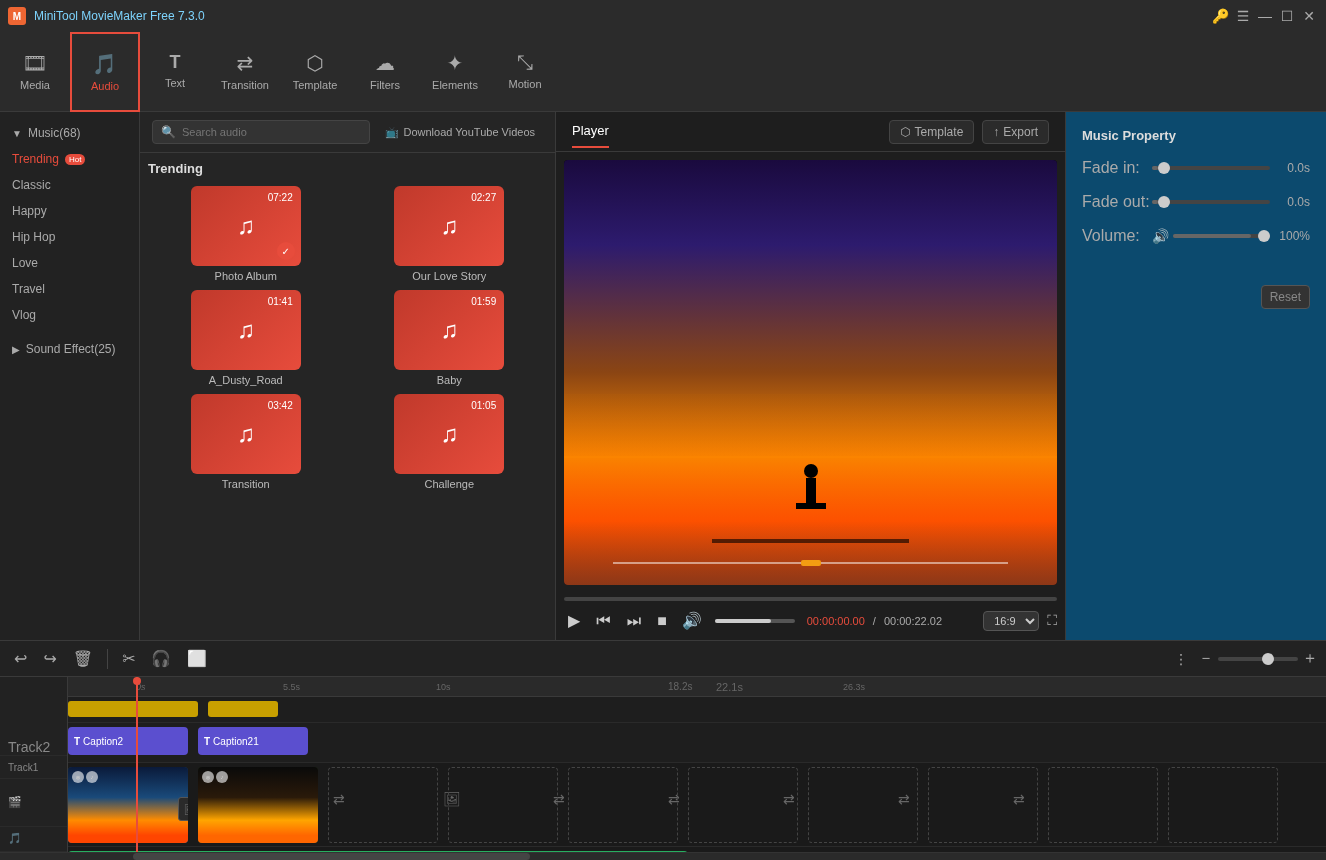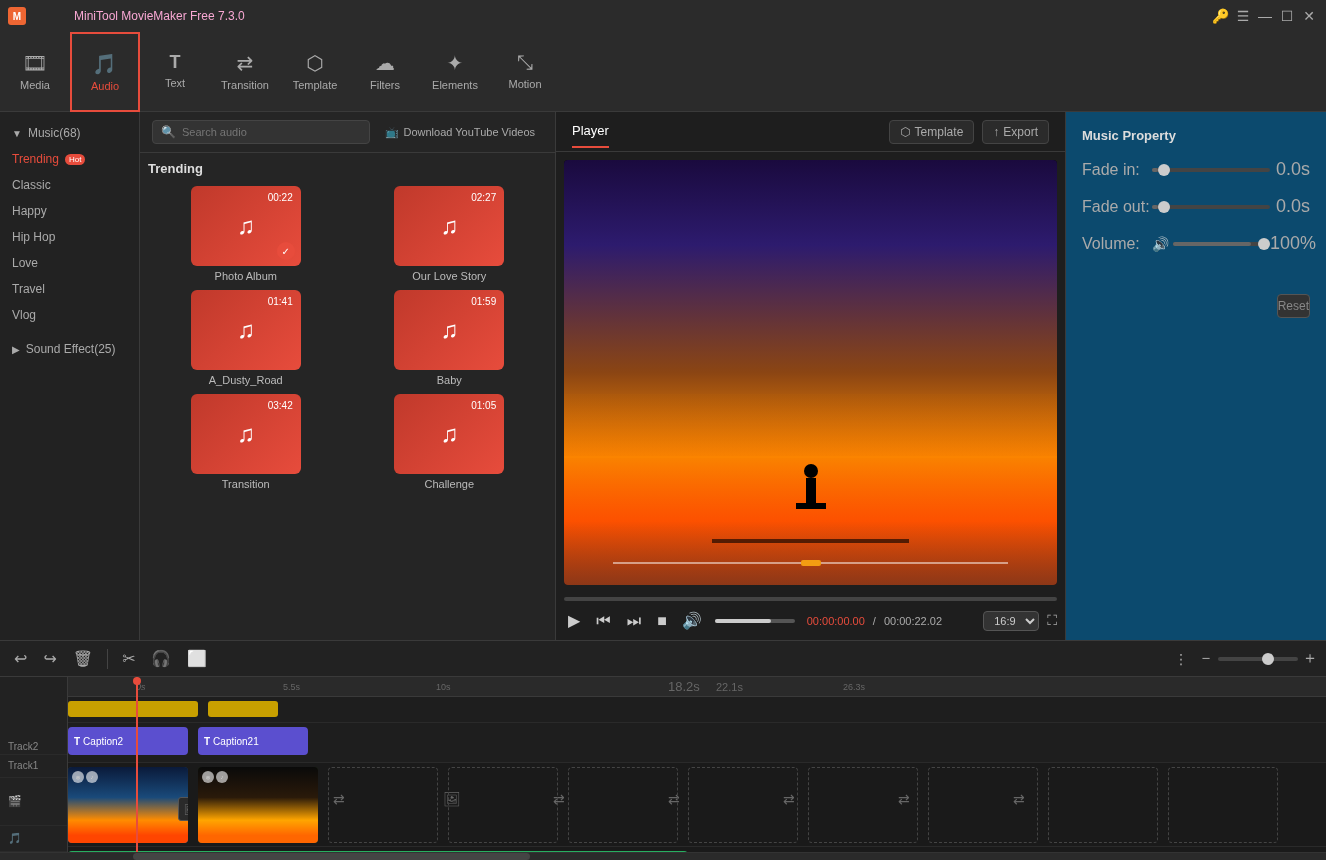--- a/index.html
+++ b/index.html
@@ -1,21 +1,21 @@
 <!DOCTYPE html>
 <html><head>
   <meta charset="utf-8">
   <style>
     * { margin: 0; padding: 0; box-sizing: border-box; }
     body { background: #1a1a1a; color: #ccc; font-family: 'Segoe UI', sans-serif; font-size: 12px; width: 1326px; height: 860px; overflow: hidden; }
 
     
     .titlebar { background: #2b2b2b; height: 32px; display: flex; align-items: center; padding: 0 8px; gap: 8px; }
     .titlebar-logo { width: 18px; height: 18px; background: #e63; border-radius: 3px; display: flex; align-items: center; justify-content: center; color: white; font-size: 10px; font-weight: bold; }
-    .titlebar-title { font-size: 12px; color: #f9a8d4; flex: 1; margin-left: 40px; }
+    .titlebar-title { font-size: 12px; color: #7dd3fc; flex: 1; }
     .titlebar-controls { display: flex; gap: 4px; }
     .titlebar-btn { width: 18px; height: 18px; display: flex; align-items: center; justify-content: center; color: #aaa; font-size: 14px; cursor: pointer; background: none; border: none; }
 
     
     .toolbar { background: #2b2b2b; height: 80px; display: flex; align-items: center; border-bottom: 1px solid #3a3a3a; }
     .toolbar-item { display: flex; flex-direction: column; align-items: center; justify-content: center; width: 70px; height: 80px; cursor: pointer; gap: 4px; color: #aaa; border-bottom: 2px solid transparent; }
     .toolbar-item.active { color: #e74c3c; border-bottom: 2px solid #e74c3c; border: 2px solid #e74c3c; background: #2b2b2b; }
     .toolbar-icon { font-size: 20px; }
     .toolbar-label { font-size: 11px; text-align: center; }
 
@@ -71,21 +71,21 @@
     .fullscreen-btn { background: none; border: none; color: #aaa; font-size: 14px; cursor: pointer; }
 
     
     .music-property { width: 260px; background: #0c4a6e; padding: 16px; }
     .property-title { font-size: 13px; color: #ddd; font-weight: 600; margin-bottom: 16px; }
     .property-row { display: flex; align-items: center; margin-bottom: 16px; }
     .property-label { width: 70px; color: #aaa; font-size: 16px; }
     .property-slider { flex: 1; height: 4px; background: #444; border-radius: 2px; position: relative; }
     .property-slider-fill { height: 100%; background: #666; border-radius: 2px; }
     .property-slider-thumb { width: 12px; height: 12px; background: #ccc; border-radius: 50%; position: absolute; top: -4px; }
-    .property-value { width: 40px; text-align: right; color: #aaa; font-size: 18px; }
+    .property-value { width: 40px; text-align: right; color: #aaa; font-size: 12px; }
     .volume-icon { font-size: 14px; color: #aaa; margin-right: 4px; }
     .volume-bar { flex: 1; height: 4px; background: #444; border-radius: 2px; position: relative; }
     .volume-bar-fill { height: 100%; background: #666; border-radius: 2px; width: 80%; }
     .volume-bar-thumb { width: 12px; height: 12px; background: #ccc; border-radius: 50%; position: absolute; top: -4px; right: 0; }
 
     
     .timeline { height: 220px; background: #1a1a1a; border-top: 1px solid #3a3a3a; display: flex; flex-direction: column; }
     .timeline-toolbar { height: 36px; background: #222; display: flex; align-items: center; padding: 0 8px; gap: 4px; border-bottom: 1px solid #3a3a3a; }
     .tl-btn { background: none; border: none; color: #aaa; font-size: 16px; cursor: pointer; padding: 4px 6px; }
     .tl-divider { width: 1px; height: 20px; background: #444; margin: 0 4px; }
@@ -231,21 +231,21 @@
         <span>Download YouTube Videos</span>
       </div>
     </div>
     <div class="audio-content">
       <div class="section-title">Trending</div>
       <div class="audio-grid">
 
         <div class="audio-item">
           <div class="audio-thumb">
             <span class="music-icon">♫</span>
-            <span class="duration">00:22</span>
+            <span class="duration">07:22</span>
             <div class="checked">✓</div>
           </div>
           <span class="audio-name">Photo Album</span>
         </div>
 
         <div class="audio-item">
           <div class="audio-thumb">
             <span class="music-icon">♫</span>
             <span class="duration">02:27</span>
           </div>
@@ -373,21 +373,21 @@
       <span class="property-label">Volume:</span>
       <span class="volume-icon">🔊</span>
       <div class="volume-bar" style="flex:1;position:relative;">
         <div class="volume-bar-fill"></div>
         <div class="volume-bar-thumb"></div>
       </div>
       <span class="property-value">100%</span>
     </div>
 
     <div style="margin-top:40px;display:flex;justify-content:flex-end;">
-      <button style="background:#333;border:1px solid #555;color:#888;padding:4px 0;border-radius:4px;cursor:pointer;font-size:12px;">Reset</button>
+      <button style="background:#333;border:1px solid #555;color:#888;padding:4px 8px;border-radius:4px;cursor:pointer;font-size:12px;">Reset</button>
     </div>
   </div>
 
 </div>
 
 <div class="timeline">
 
   <div class="timeline-toolbar">
     <button class="tl-btn" title="Undo">↩</button>
     <button class="tl-btn" title="Redo">↪</button>
@@ -404,33 +404,33 @@
         <div class="zoom-thumb"></div>
       </div>
       <button class="zoom-btn">＋</button>
     </div>
   </div>
 
   <div class="timeline-content">
 
     <div class="tl-track-labels">
       <div style="height:20px;"></div>
-      <div class="tl-label" style="height:26px;font-size:10px;margin-top:31px;">Track2</div>
+      <div class="tl-label" style="height:26px;font-size:14px;margin-top:31px;">Track2</div>
       <div class="tl-label" style="height:40px;font-size:10px;">Track1</div>
       <div class="tl-label video" style="height:84px;">🎬</div>
       <div class="tl-label audio" style="height:44px;">🎵</div>
     </div>
 
     <div class="tl-main">
 
       <div class="tl-ruler">
         <span style="position:absolute;left:68px;font-size:9px;color:#666;font-style:italic;">0s</span>
         <span style="position:absolute;left:215px;font-size:9px;color:#666;">5.5s</span>
         <span style="position:absolute;left:368px;font-size:9px;color:#666;">10s</span>
-        <span style="position:absolute;left:600px;font-size:13px;color:#666;">18.2s</span>
+        <span style="position:absolute;left:600px;font-size:10px;color:#666;">18.2s</span>
         <span style="position:absolute;left:648px;font-size:11px;color:#666;">22.1s</span>
         <span style="position:absolute;left:775px;font-size:9px;color:#666;">26.3s</span>
 
         <div style="position:absolute;left:68px;top:0;width:2px;height:200px;background:#e74c3c;z-index:10;">
           <div style="width:8px;height:8px;background:#e74c3c;border-radius:50%;margin-left:-3px;"></div>
         </div>
       </div>
 
       <div class="tl-tracks">
 

